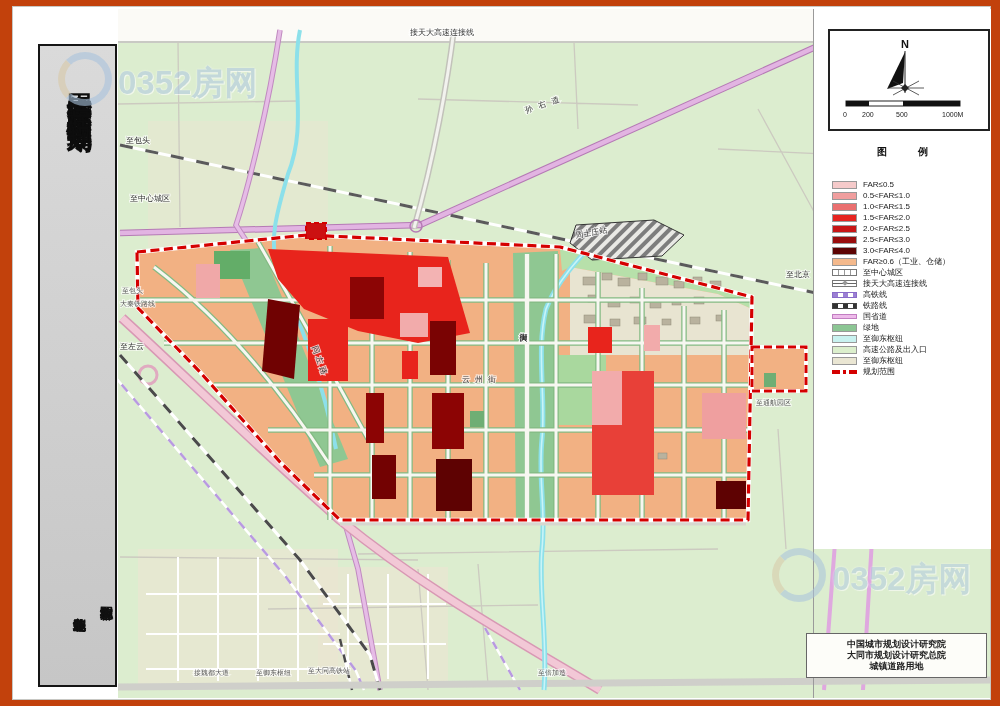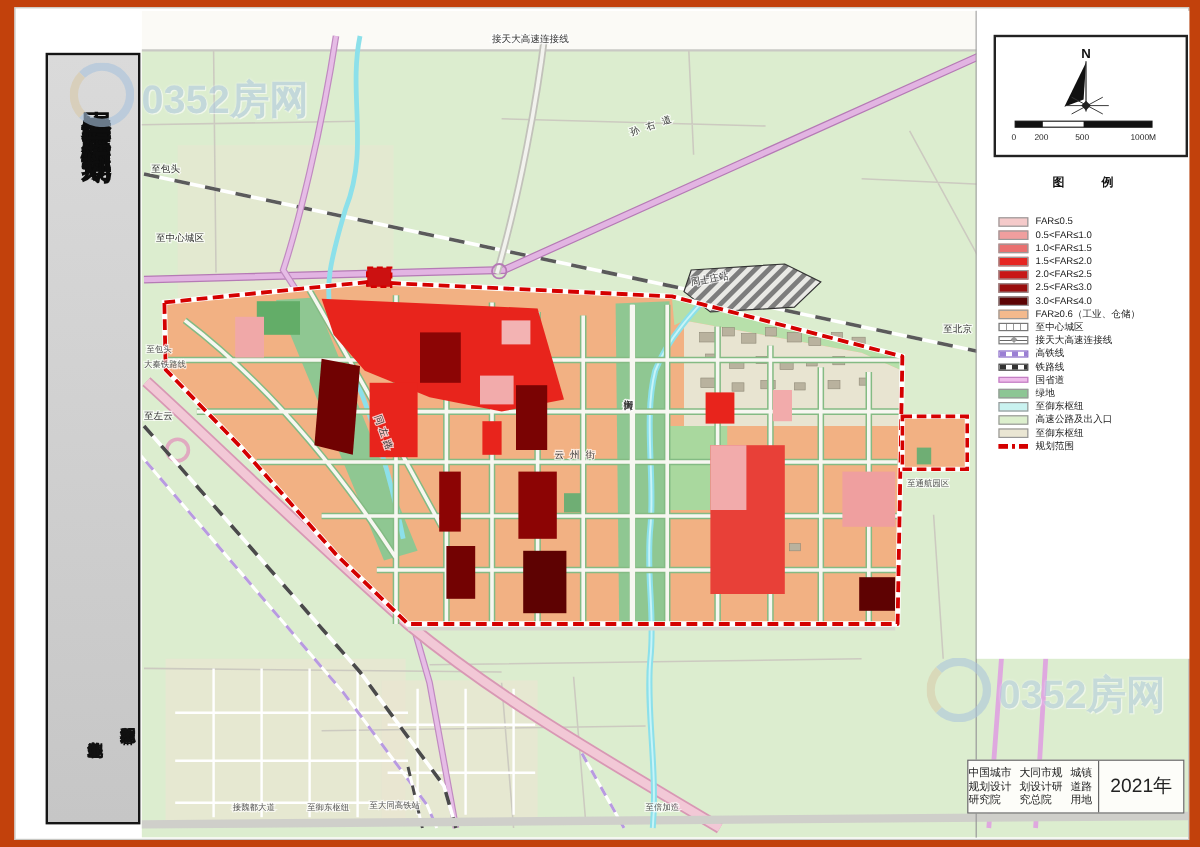--- a/index.html
+++ b/index.html
@@ -34,22 +34,22 @@
   .sym-hwy::after{content:"";position:absolute;left:10px;top:0;width:4px;height:4px;background:#999;transform:rotate(45deg);}
   .sym-hsr{height:6px;border:1px solid #8a6cc8;background:repeating-linear-gradient(90deg,#9b7fd4 0 5px,#fff 5px 10px);}
   .sym-rail{height:6px;border:1px solid #444;background:repeating-linear-gradient(90deg,#333 0 5px,#fff 5px 10px);}
   .sym-prov{height:5px;border:1px solid #c27ec2;background:#eebbea;}
   .sym-bound{height:4px;border:none;
      background:repeating-linear-gradient(90deg,#d40000 0 8px,transparent 8px 11px,#d40000 11px 14px,transparent 14px 17px);}
   .lg-label{font-size:8px;color:#222;white-space:nowrap;}
   
   .footer-box{position:absolute;left:806px;top:633px;width:181px;height:45px;border:1px solid #666;
               background:#fdfdf9;display:flex;box-sizing:border-box;}
-  .footer-company{flex:1.55;display:flex;flex-direction:row;justify-content:center;align-items:center;
-                  font-size:9px;font-weight:normal;color:#222;line-height:11px;}
+  .footer-company{flex:1.55;display:flex;flex-direction:column;justify-content:center;align-items:center;
+                  font-size:9px;font-weight:bold;color:#222;line-height:11px;}
   .footer-year{flex:1;border-left:1px solid #666;display:flex;align-items:center;justify-content:center;
                font-size:16px;color:#222;}
   
   .nb-svg{position:absolute;left:0;top:0;}
   
   .wm{position:absolute;display:flex;align-items:flex-end;pointer-events:none;}
   .wm-ring{width:40px;height:40px;border:7px solid #a9c3dd;border-radius:50%;border-left-color:#d8c9a8;
            margin-right:6px;flex:none;}
   .wm-text{font-size:33px;font-weight:bold;color:#b4cbe2;text-shadow:0 0 2px #fff,1px 1px 0 #fff;white-space:nowrap;}
   .wm1{left:58px;top:52px;opacity:.6;}
@@ -355,21 +355,20 @@
         </div>
     </div>
   </div>
 
   <div class="footer-box">
     <div class="footer-company">
       <span>中国城市规划设计研究院</span>
       <span>大同市规划设计研究总院</span>
       <span>城镇道路用地</span>
     </div>
-    <div class="footer-year">2021年</div>
   </div>
 
   <div class="wm wm1">
     <span class="wm-ring"></span>
     <span class="wm-text">0352房网</span>
   </div>
   <div class="wm wm2">
     <span class="wm-ring"></span>
     <span class="wm-text">0352房网</span>
   </div>

